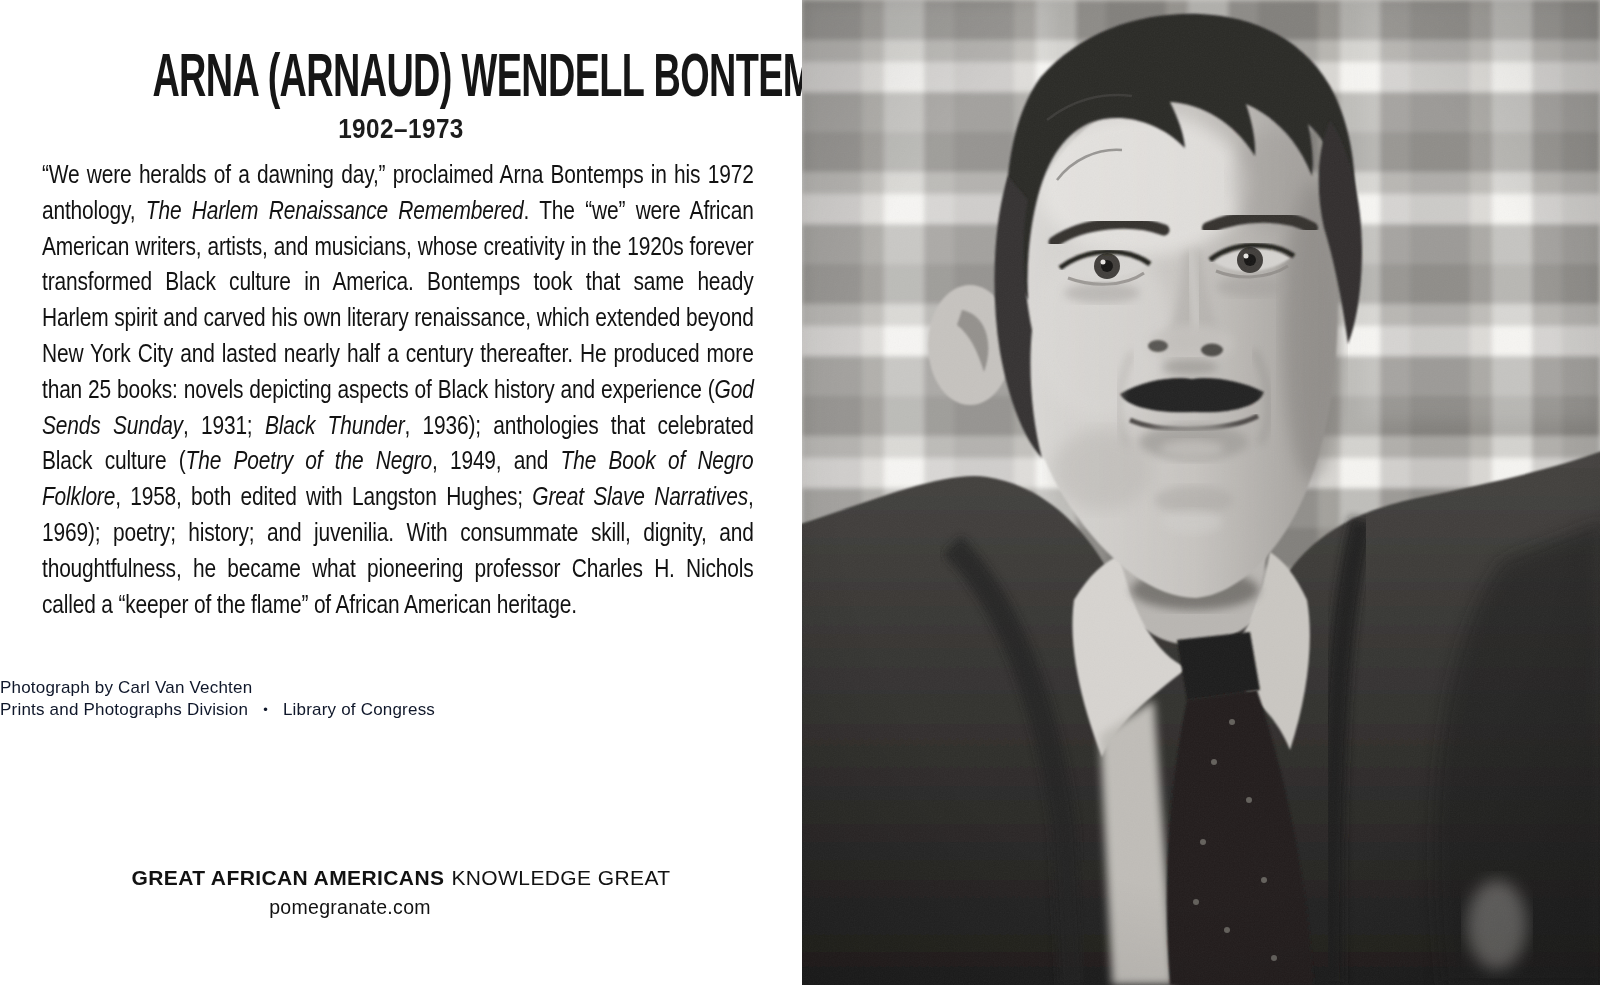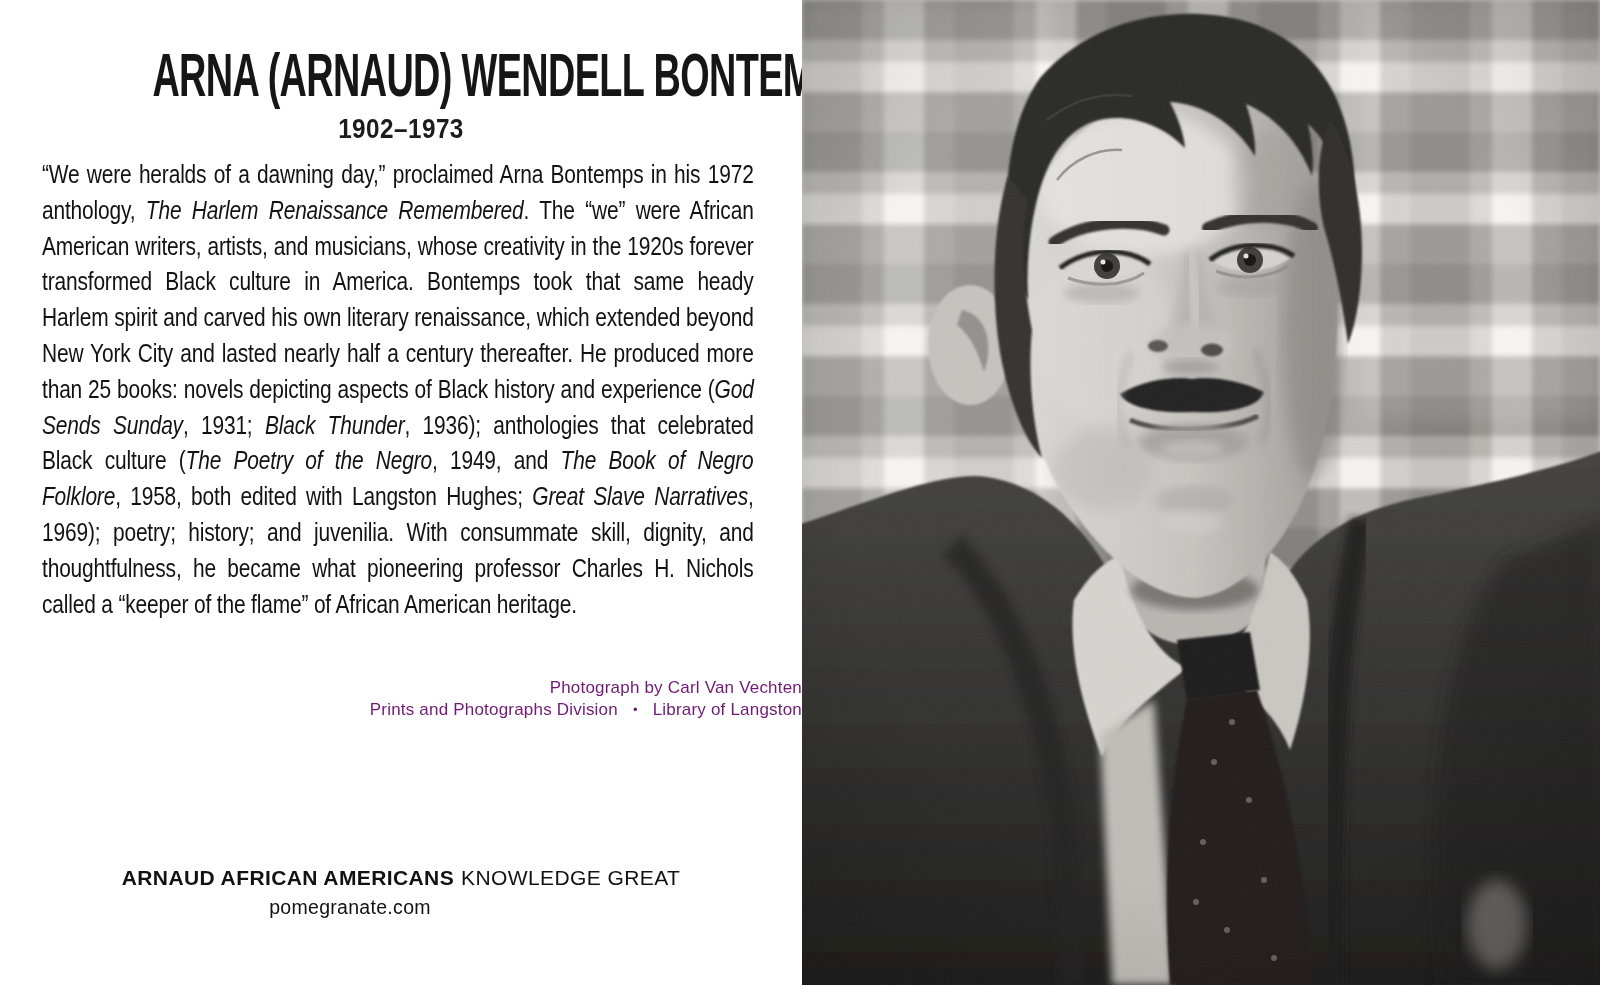--- a/index.html
+++ b/index.html
@@ -26,21 +26,21 @@
   .bio{
     position:absolute;left:42px;top:157px;width:884px;margin:0;
     transform:scaleX(0.805);transform-origin:left top;
     font-size:26px;line-height:35.8px;letter-spacing:-0.2px;
     text-align:justify;color:#121212;
   }
   .bio em{font-style:italic;}
 
   .credits{
     position:absolute;top:677px;left:0;width:802px;
-    text-align:right;font-size:17px;line-height:21.5px;color:#701a75;letter-spacing:0.2px;
+    text-align:left;font-size:17px;line-height:21.5px;color:#0f172a;letter-spacing:0.2px;
   }
   .credits .bullet{display:inline-block;margin:0 15px;font-size:13px;vertical-align:1px;}
 
   .footer-series{
     position:absolute;top:866px;left:0;width:802px;text-align:center;
     font-size:21px;color:#121212;letter-spacing:0.4px;
   }
   .footer-series strong{font-weight:700;margin-right:7px;letter-spacing:0.4px;}
   .footer-site{
     position:absolute;top:896px;left:0;width:700px;text-align:center;
@@ -58,26 +58,26 @@
 
   <section class="text-panel">
     <h1 class="title">ARNA (ARNAUD) WENDELL BONTEMPS</h1>
     <div class="dates">1902–1973</div>
 
     <p class="bio"><span>“We were heralds of a dawning day,” proclaimed Arna Bontemps in his 1972 anthology, </span><em>The Harlem Renaissance Remembered</em><span>. The “we” were African American writers, artists, and musicians, whose creativity in the 1920s forever transformed Black culture in America. Bontemps took that same heady Harlem spirit and carved his own literary renaissance, which extended beyond New York City and lasted nearly half a century thereafter. He produced more than 25 books: novels depicting aspects of Black history and experience (</span><em>God Sends Sunday</em><span>, 1931; </span><em>Black Thunder</em><span>, 1936); anthologies that celebrated Black culture (</span><em>The Poetry of the Negro</em><span>, 1949, and </span><em>The Book of Negro Folklore</em><span>, 1958, both edited with Langston Hughes; </span><em>Great Slave Narratives</em><span>, 1969); poetry; history; and juvenilia. With consummate skill, dignity, and thoughtfulness, he became what pioneering professor Charles H. Nichols called a “keeper of the flame” of African American heritage.</span></p>
 
     <div class="credits">
       <div>Photograph by Carl Van Vechten</div>
       <div>
-        <span>Prints and Photographs Division</span><span class="bullet">•</span><span>Library of Langston</span>
+        <span>Prints and Photographs Division</span><span class="bullet">•</span><span>Library of Congress</span>
       </div>
     </div>
 
     <div class="footer-series">
-      <strong>ARNAUD AFRICAN AMERICANS</strong><span>KNOWLEDGE GREAT</span>
+      <strong>GREAT AFRICAN AMERICANS</strong><span>KNOWLEDGE GREAT</span>
     </div>
     <div class="footer-site">pomegranate.com</div>
   </section>
 
   <section class="photo-panel">
     <svg width="798" height="985" viewBox="0 0 798 985" xmlns="http://www.w3.org/2000/svg" aria-label="portrait">
       <defs>
         <pattern id="plaid" width="152" height="132" patternUnits="userSpaceOnUse">
           <rect width="152" height="132" fill="#cbc9c5"></rect>
           <rect x="0" width="60" height="132" fill="#979590"></rect>

